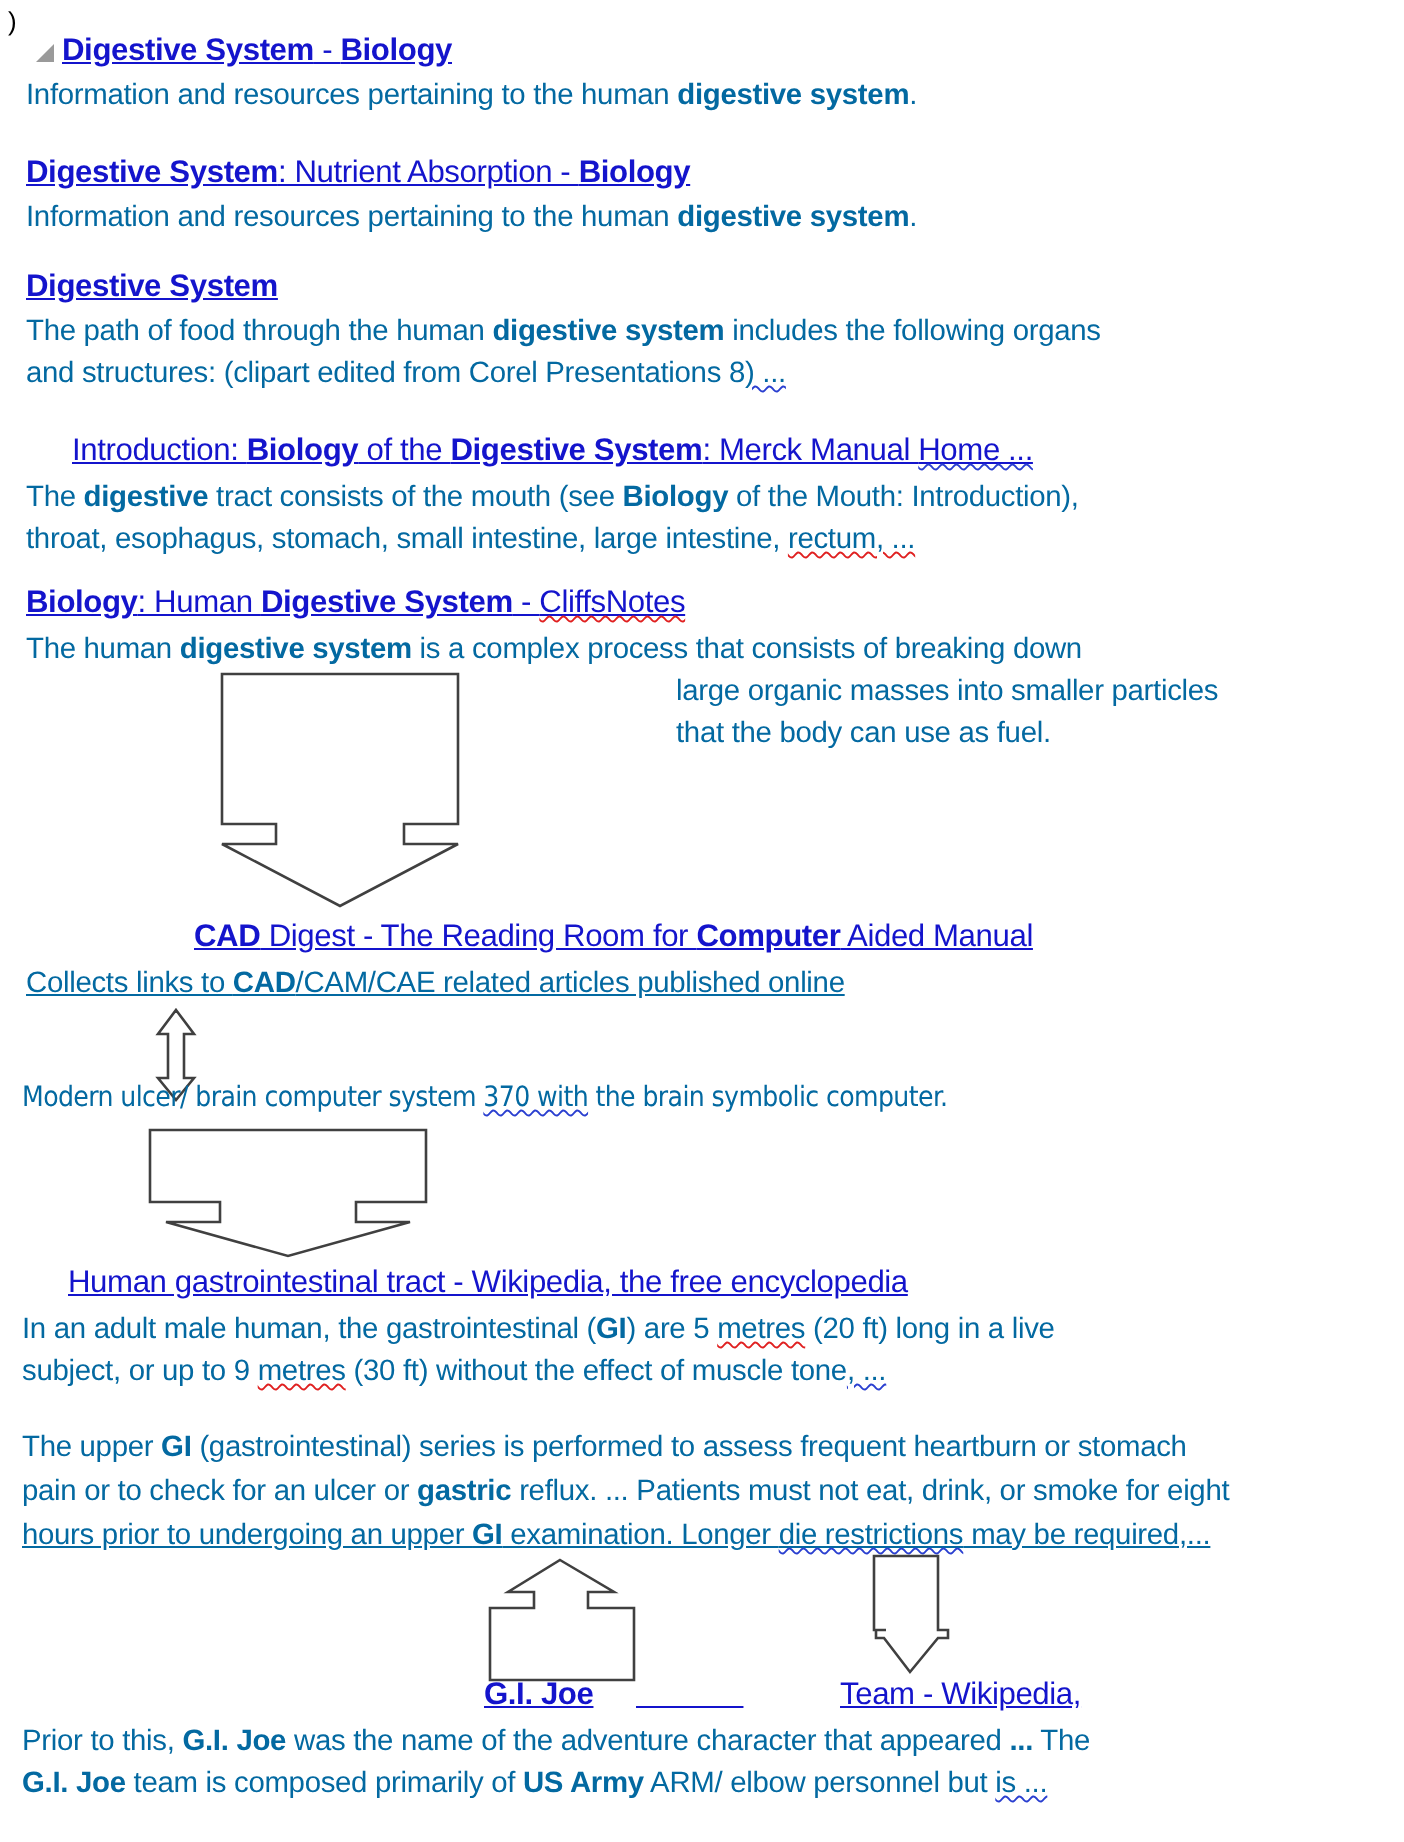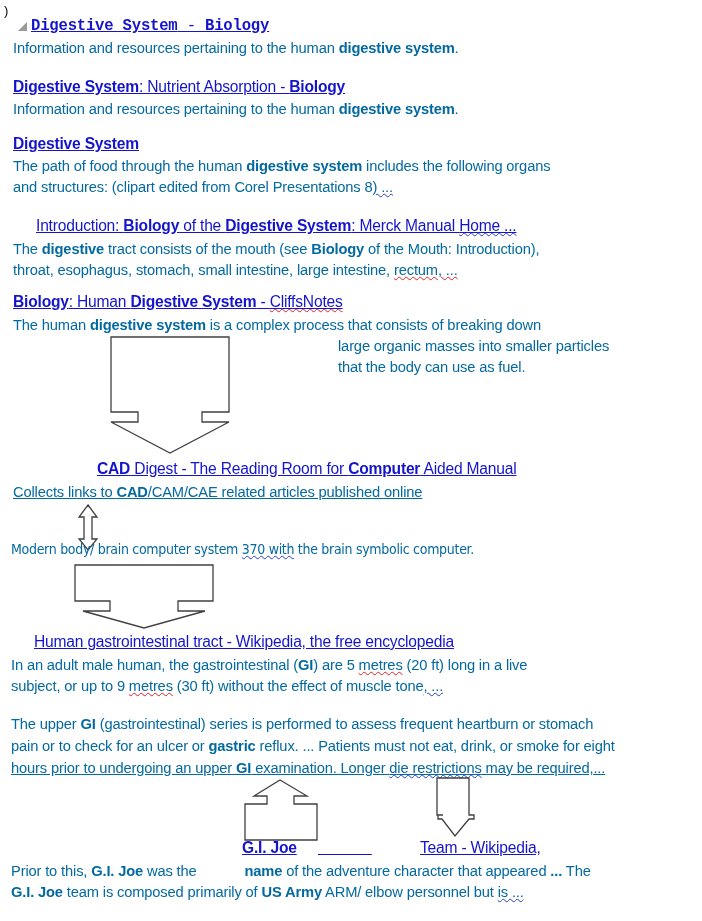--- a/index.html
+++ b/index.html
@@ -95,21 +95,21 @@
 <body>
 
 <div class="page">
 
   <div class="abs paren" style="left:4px; top:4px;">)</div>
 
   <div class="abs" style="left:18px; top:22px;">
     <div class="tri-marker"></div>
   </div>
 
-  <div class="abs link" style="left:31px; top:16px;font-family:Liberation Mono, monospace;"><span style="font-weight: bold;">Digestive System</span><span> - </span><span style="font-weight: bold;">Biology</span></div>
+  <div class="abs link" style="left:31px; top:16px;"><span style="font-weight: bold;">Digestive System</span><span> - </span><span style="font-weight: bold;">Biology</span></div>
   <div class="abs snip" style="left:13px; top:38px;"><span>Information and resources pertaining to the human </span><span style="font-weight: bold;">digestive system</span><span>.</span></div>
 
   <div class="abs link" style="left:13px; top:77px;"><span style="font-weight: bold;">Digestive System</span><span>: Nutrient Absorption - </span><span style="font-weight: bold;">Biology</span></div>
   <div class="abs snip" style="left:13px; top:99px;"><span>Information and resources pertaining to the human </span><span style="font-weight: bold;">digestive system</span><span>.</span></div>
 
   <div class="abs link" style="left:13px; top:134px;"><span style="font-weight: bold;">Digestive System</span></div>
   <div class="abs snip" style="left:13px; top:156px;"><span>The path of food through the human </span><span style="font-weight: bold;">digestive system</span><span> includes the following organs</span></div>
   <div class="abs snip" style="left:13px; top:177px;"><span>and structures: (clipart edited from Corel Presentations 8</span><span class="sq-blue">) ...</span></div>
 
   <div class="abs link" style="left:36px; top:216px;"><span>Introduction: </span><span style="font-weight: bold;">Biology</span><span> of the </span><span style="font-weight: bold;">Digestive System</span><span>: Merck Manual </span><span class="sq-blue">Home ...</span></div>
@@ -129,21 +129,21 @@
 
   <div class="abs link" style="left:97px; top:459px;"><span style="font-weight: bold;">CAD</span><span> Digest - The Reading Room for </span><span style="font-weight: bold;">Computer</span><span> Aided Manual</span></div>
   <div class="abs snip" style="left:13px; top:482px;text-decoration:underline;"><span>Collects links to </span><span style="font-weight: bold;">CAD</span><span>/CAM/CAE related articles published online</span></div>
 
   <div class="shape" style="left:78px; top:504px;">
     <svg width="24" height="48" viewBox="0 0 24 48">
       <polygon points="10,1 19,13 14,13 14,35 19,35 10,46 1,35 6,35 6,13 1,13"></polygon>
     </svg>
   </div>
 
-  <div class="abs snip condensed" style="left:11px; top:539px;"><span>Modern body/ brain computer     system </span><span class="sq-blue">370  with</span><span> the brain symbolic computer.</span></div>
+  <div class="abs snip condensed" style="left:11px; top:539px;"><span>Modern ulcer/ brain computer     system </span><span class="sq-blue">370  with</span><span> the brain symbolic computer.</span></div>
 
   <div class="shape" style="left:74px; top:564px;">
     <svg width="144" height="66" viewBox="0 0 144 66">
       <polygon points="1,1 139,1 139,37 104,37 104,47 131,47 70,64 9,47 36,47 36,37 1,37"></polygon>
     </svg>
   </div>
 
   <div class="abs link" style="left:34px; top:632px;"><span>Human gastrointestinal tract - Wikipedia, the free encyclopedia</span></div>
   <div class="abs snip" style="left:11px; top:655px;text-align:right;"><span>In an adult male human, the gastrointestinal (</span><span style="font-weight: bold;">GI</span><span>) are 5 </span><span class="sq-red">metres</span><span> (20 ft) long in a live</span></div>
   <div class="abs snip" style="left:11px; top:676px;"><span>subject, or up to 9 </span><span class="sq-red">metres</span><span> (30 ft) without the effect of muscle tone</span><span class="sq-blue">, ...</span></div>
@@ -160,16 +160,16 @@
 
   <div class="shape" style="left:436px; top:777px;">
     <svg width="42" height="62" viewBox="0 0 42 62">
       <polygon points="1,1 33,1 33,38 38,38 38,42 33,42 19,59 6,42 2,42 2,38 7,38 7,38 7,38 1,38"></polygon>
     </svg>
   </div>
 
   <div class="abs link" style="left:242px; top:838px;"><span style="font-weight: bold;">G.I. Joe</span></div>
   <div class="abs link" style="left:318px; top:838px; color:transparent; text-decoration-color:#1414cc; width:100px;">&nbsp;&nbsp;&nbsp;&nbsp;&nbsp;&nbsp;&nbsp;&nbsp;&nbsp;&nbsp;&nbsp;&nbsp;&nbsp;</div>
   <div class="abs link" style="left:420px; top:838px;"><span>Team - Wikipedia,</span></div>
-  <div class="abs snip" style="left:11px; top:861px;"><span>Prior to this, </span><span style="font-weight: bold;">G.I. Joe</span><span> was the </span><span style="font-weight: bold; margin-left: 44px;">name</span><span> of the adventure character that appeared </span><span style="font-weight: bold;">...</span><span> The</span></div>
+  <div class="abs snip" style="left:11px; top:861px;"><span>Prior to this, </span><span style="font-weight: bold;">G.I. Joe</span><span> was the </span><span style="font-weight: normal;">name</span><span> of the adventure character that appeared </span><span style="font-weight: bold;">...</span><span> The</span></div>
   <div class="abs snip" style="left:11px; top:882px;"><span style="font-weight: bold;">G.I. Joe</span><span> team is composed primarily of </span><span style="font-weight: bold;">US Army</span><span>   ARM/ elbow     personnel but </span><span class="sq-blue">is ...</span></div>
 
 </div>
 
 </body></html>

